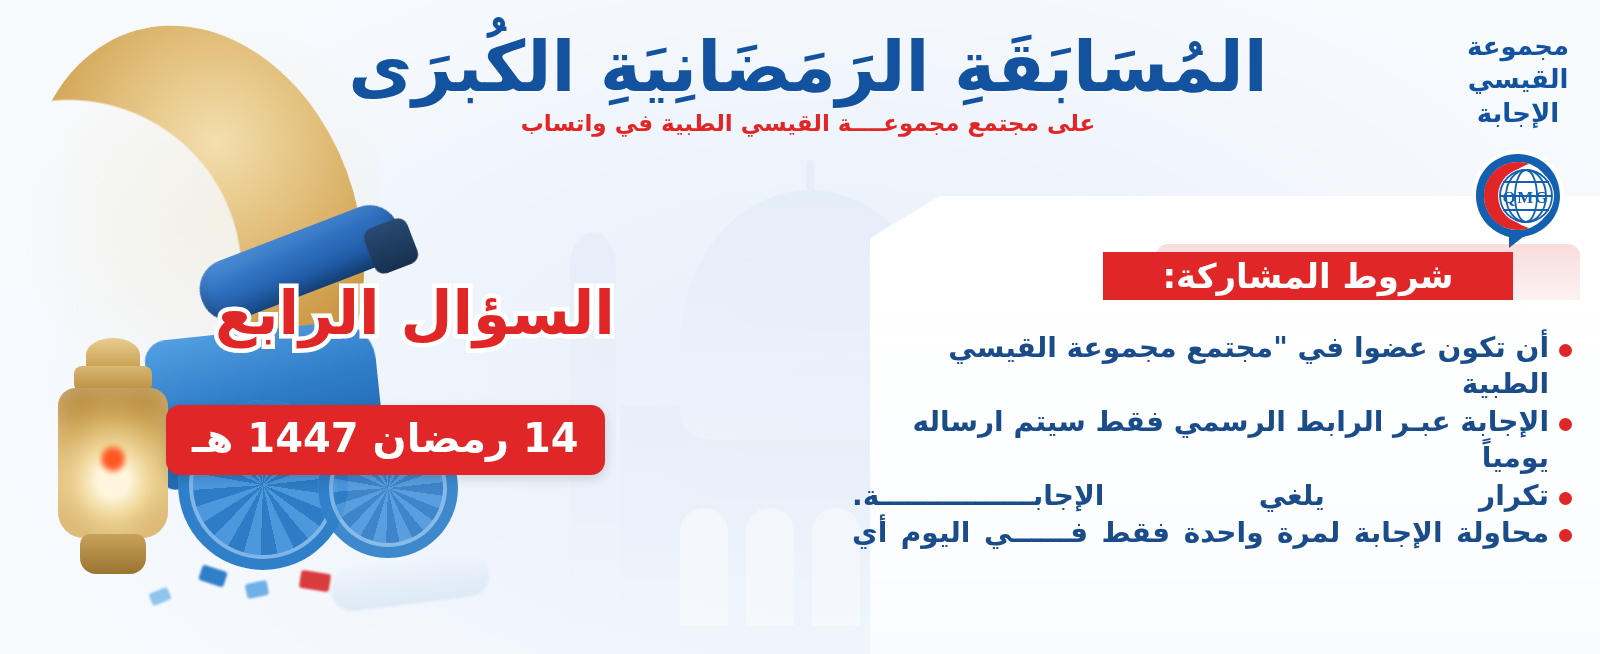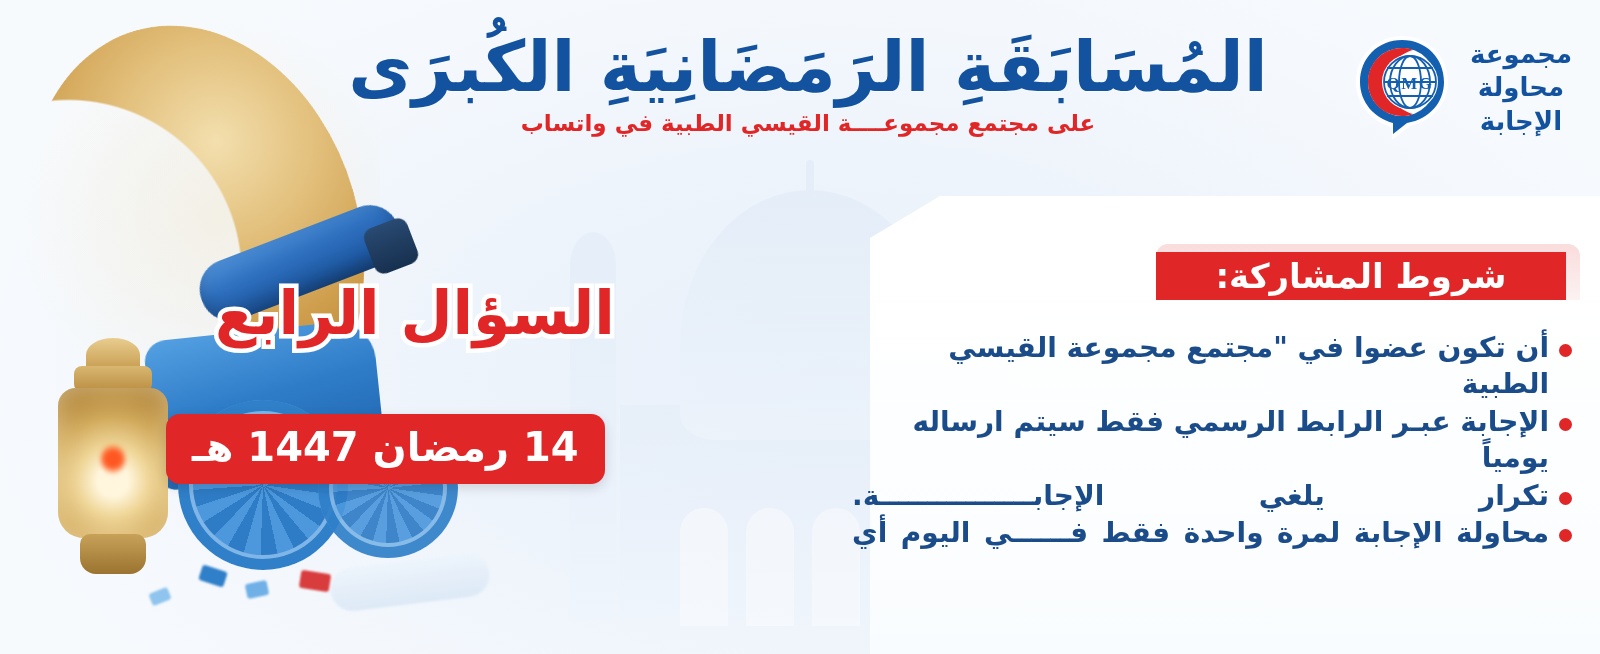--- a/index.html
+++ b/index.html
@@ -132,21 +132,21 @@
 
   
   .panel{
     position:absolute;left:870px;top:196px;width:730px;height:458px;
     background:linear-gradient(180deg,#ffffff 0%,#fdfeff 55%,#f9fcfe 100%);
     clip-path:polygon(0 42px, 70px 0, 730px 0, 730px 458px, 0 458px);
     box-shadow:-10px 0 26px rgba(120,150,185,.10);
   }
 
   
-  .logo{position:absolute;right:28px;top:30px;display:flex;align-items:center;gap:14px;}
+  .logo{position:absolute;right:28px;top:30px;display:flex;align-items:center;gap:14px;flex-direction:column;}
   .logo-text{
     text-align:center;color:#13529E;font-weight:bold;
     font-size:26px;line-height:1.28;letter-spacing:0;
   }
   .logo-mark{width:108px;height:116px;position:relative;}
 
   
   .title-wrap{
     position:absolute;left:0;right:0;top:30px;text-align:center;pointer-events:none;margin-left:16px;
   }
@@ -161,34 +161,34 @@
   }
 
   
   .headline{
     position:absolute;left:215px;top:283px;width:400px;text-align:left;
     color:#E02626;font-weight:bold;font-size:60px;line-height:1;
     -webkit-text-stroke:9px #ffffff;paint-order:stroke fill;
     white-space:nowrap;
   }
   .date-badge{
-    position:absolute;left:166px;top:414px;
+    position:absolute;left:166px;top:405px;
     background:#E02626;color:#ffffff;font-weight:bold;font-size:40px;
     padding:10px 26px 14px;border-radius:14px;white-space:nowrap;
     box-shadow:0 4px 12px rgba(0,0,0,.14);
   }
 
   
   .cond-head-wrap{
     position:absolute;left:1156px;top:244px;width:424px;height:56px;
     background:linear-gradient(180deg,rgba(224,38,38,.16),rgba(224,38,38,.06));
     border-radius:12px 12px 0 0;
   }
   .cond-head{
-    position:absolute;left:1156px;top:252px;width:410px;height:48px;
+    position:absolute;left:1103px;top:252px;width:410px;height:48px;
     background:#E02626;color:#fff;font-weight:bold;font-size:34px;
     display:flex;align-items:center;justify-content:center;
     letter-spacing:0;
   }
   .cond-list{
     position:absolute;right:28px;top:330px;width:720px;
     color:#1B4C8A;font-weight:bold;font-size:28px;line-height:1.30;
     direction:rtl;text-align:right;
   }
   .cond-item{
@@ -240,21 +240,21 @@
     <div class="confetti c2"></div>
     <div class="confetti c3"></div>
     <div class="confetti c4"></div>
   </div>
 
   <div class="panel"></div>
 
   <div class="logo">
     <div class="logo-text">
       <div>مجموعة</div>
-      <div>محاولة</div>
+      <div>القيسي</div>
       <div>الإجابة</div>
     </div>
     <div class="logo-mark">
       <svg viewBox="0 0 108 116" width="108" height="116">
         <path d="M54 6 C28 6 8 26 8 52 C8 74 23 92 44 97 L44 110 L62 96 C85 91 100 73 100 52 C100 26 80 6 54 6 Z" fill="#ffffff"></path>
         <path d="M54 10 C30 10 12 28 12 52 C12 72 26 88 45 93 L45 104 L59 93 C82 89 96 72 96 52 C96 28 78 10 54 10 Z" fill="#1460B0"></path>
         <circle cx="54" cy="52" r="34" fill="#ffffff"></circle>
         <path d="M54 18 C35 18 20 33 20 52 C20 71 35 86 54 86 C58 86 62 85.4 65 84 C50 80 40 67 40 52 C40 37 50 24 65 20 C62 18.6 58 18 54 18 Z" fill="#E02626"></path>
         <circle cx="62" cy="52" r="28" fill="#ffffff"></circle>
         <g fill="none" stroke="#1460B0" stroke-width="1.8">

